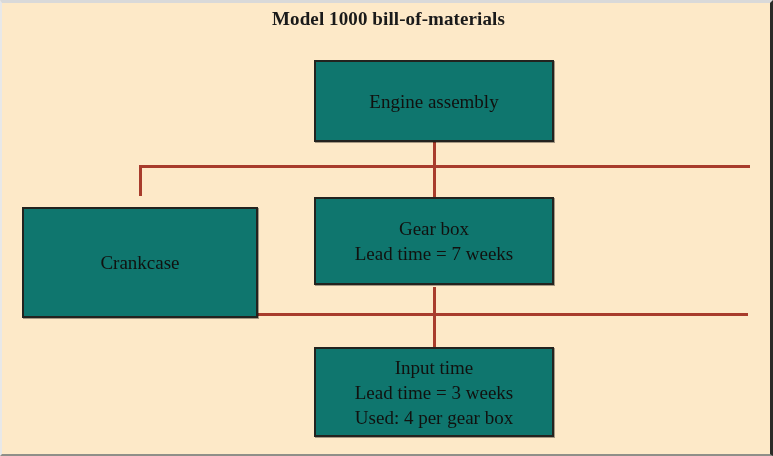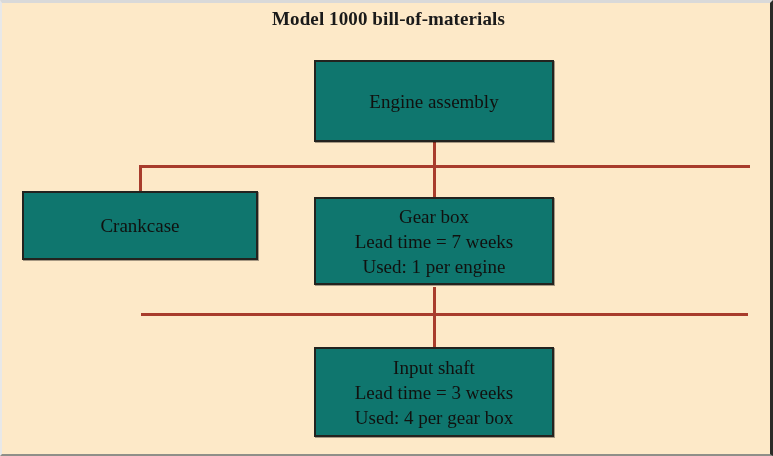--- a/index.html
+++ b/index.html
@@ -49,21 +49,21 @@
     color: #11110f;
     font-size: 19px;
     line-height: 25px;
     text-align: center;
     box-shadow: 1px 1px 0 rgba(0,0,0,0.35);
   }
 
   .node .line { display: block; white-space: nowrap; }
 
   #node-engine   { left: 312px; top: 57px;  width: 240px; height: 82px; }
-  #node-crankcase{ left: 20px;  top: 188px; width: 236px; height: 69px; text-align: right; }
+  #node-crankcase{ left: 20px;  top: 204px; width: 236px; height: 111px; text-align: right; }
   #node-gearbox  { left: 312px; top: 194px; width: 240px; height: 88px; align-items: center; }
   #node-inputshaft{left: 312px; top: 344px; width: 240px; height: 90px; }
 
   
   .conn {
     position: absolute;
     background: #a83c2c;
   }
   .conn-h { height: 3px; }
   .conn-v { width: 3px; }
@@ -102,22 +102,21 @@
     <span class="line">Engine assembly</span>
   </div>
 
   <div class="node" id="node-crankcase">
     <span class="line">Crankcase</span>
   </div>
 
   <div class="node" id="node-gearbox">
     <span class="line">Gear box</span>
     <span class="line">Lead time = 7 weeks</span>
-    <span class="line">Used: 1 per engine</span>
   </div>
 
   <div class="node" id="node-inputshaft">
-    <span class="line">Input shaft</span>
+    <span class="line">Input time</span>
     <span class="line">Lead time = 3 weeks</span>
     <span class="line">Used: 4 per gear box</span>
   </div>
 
 </div>
 
 </body></html>

